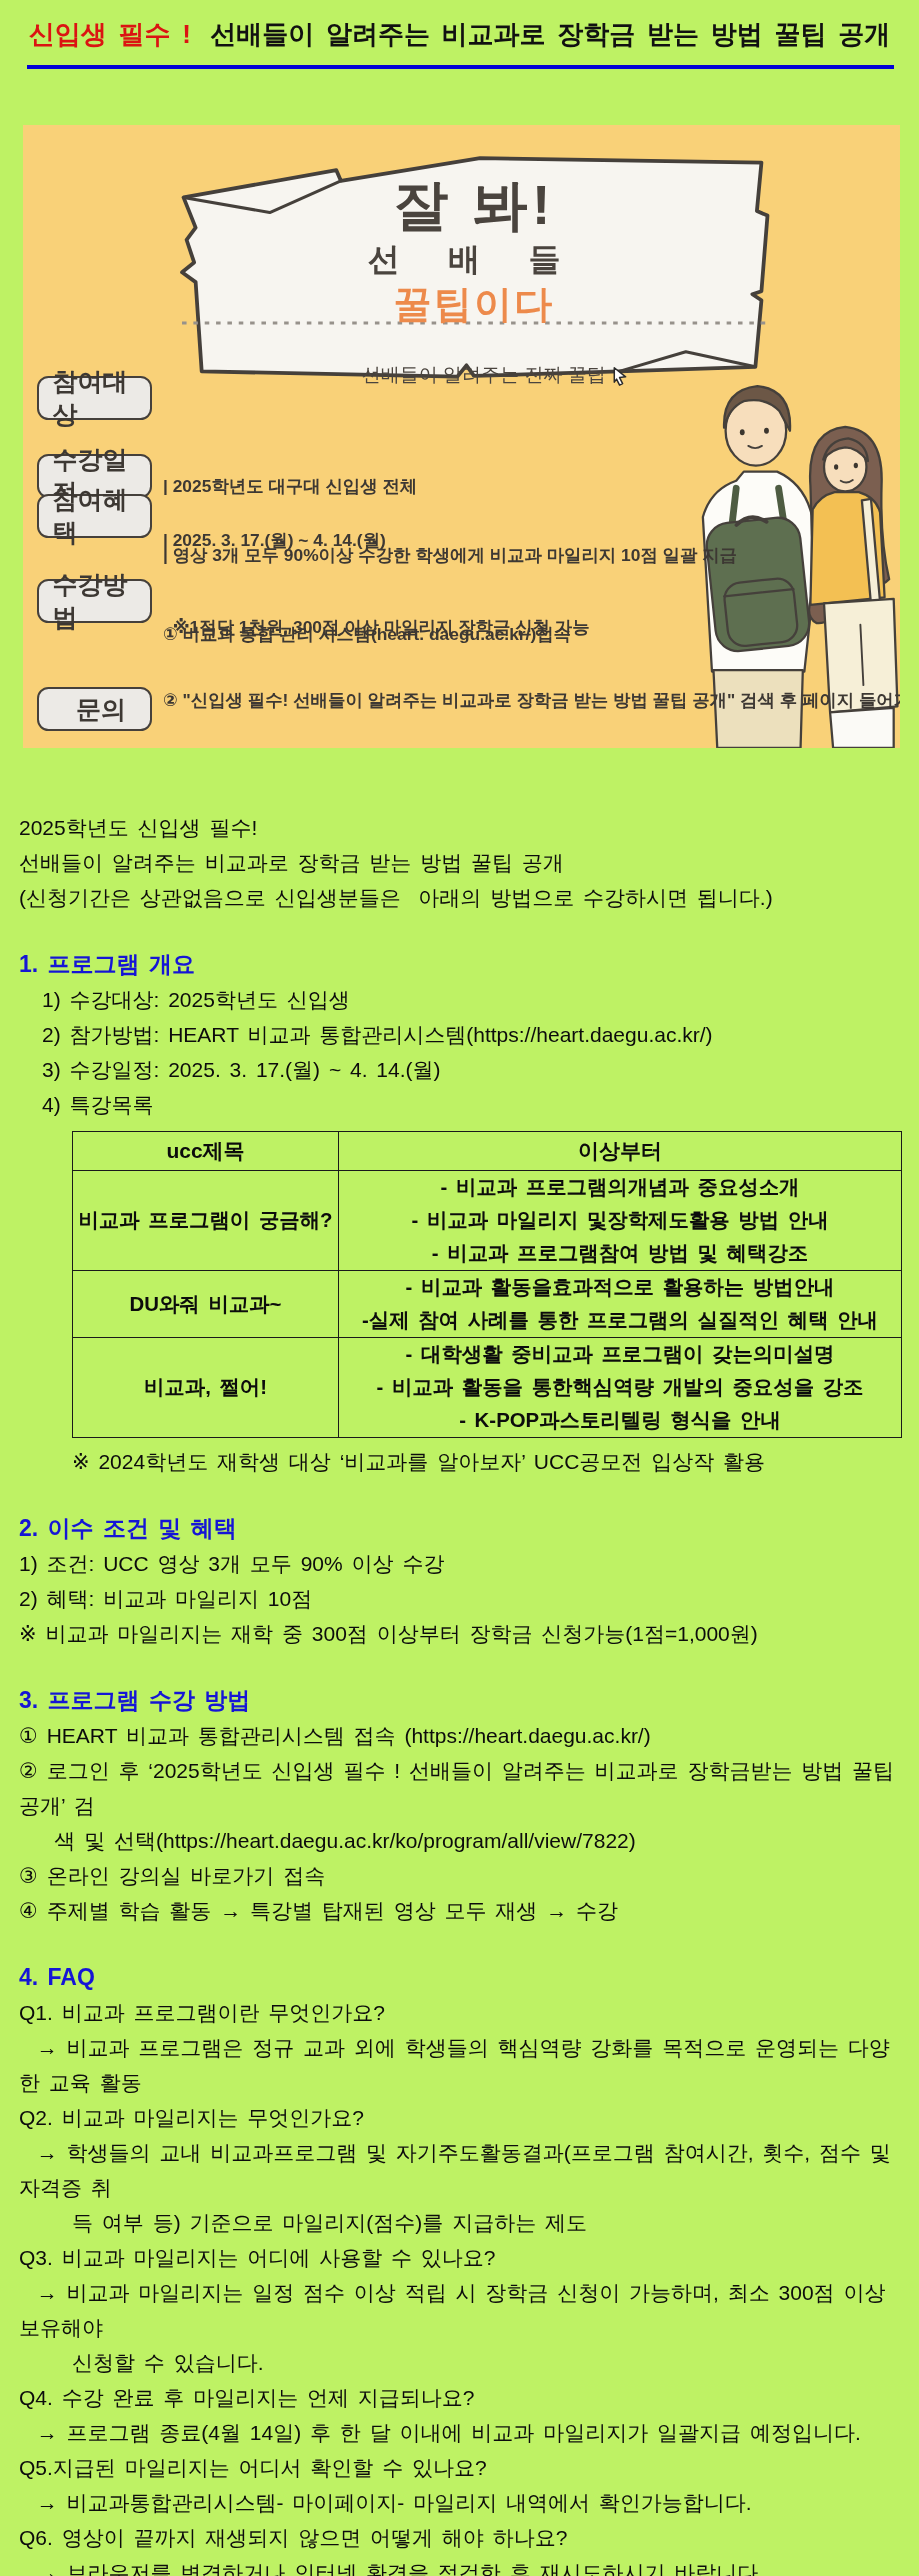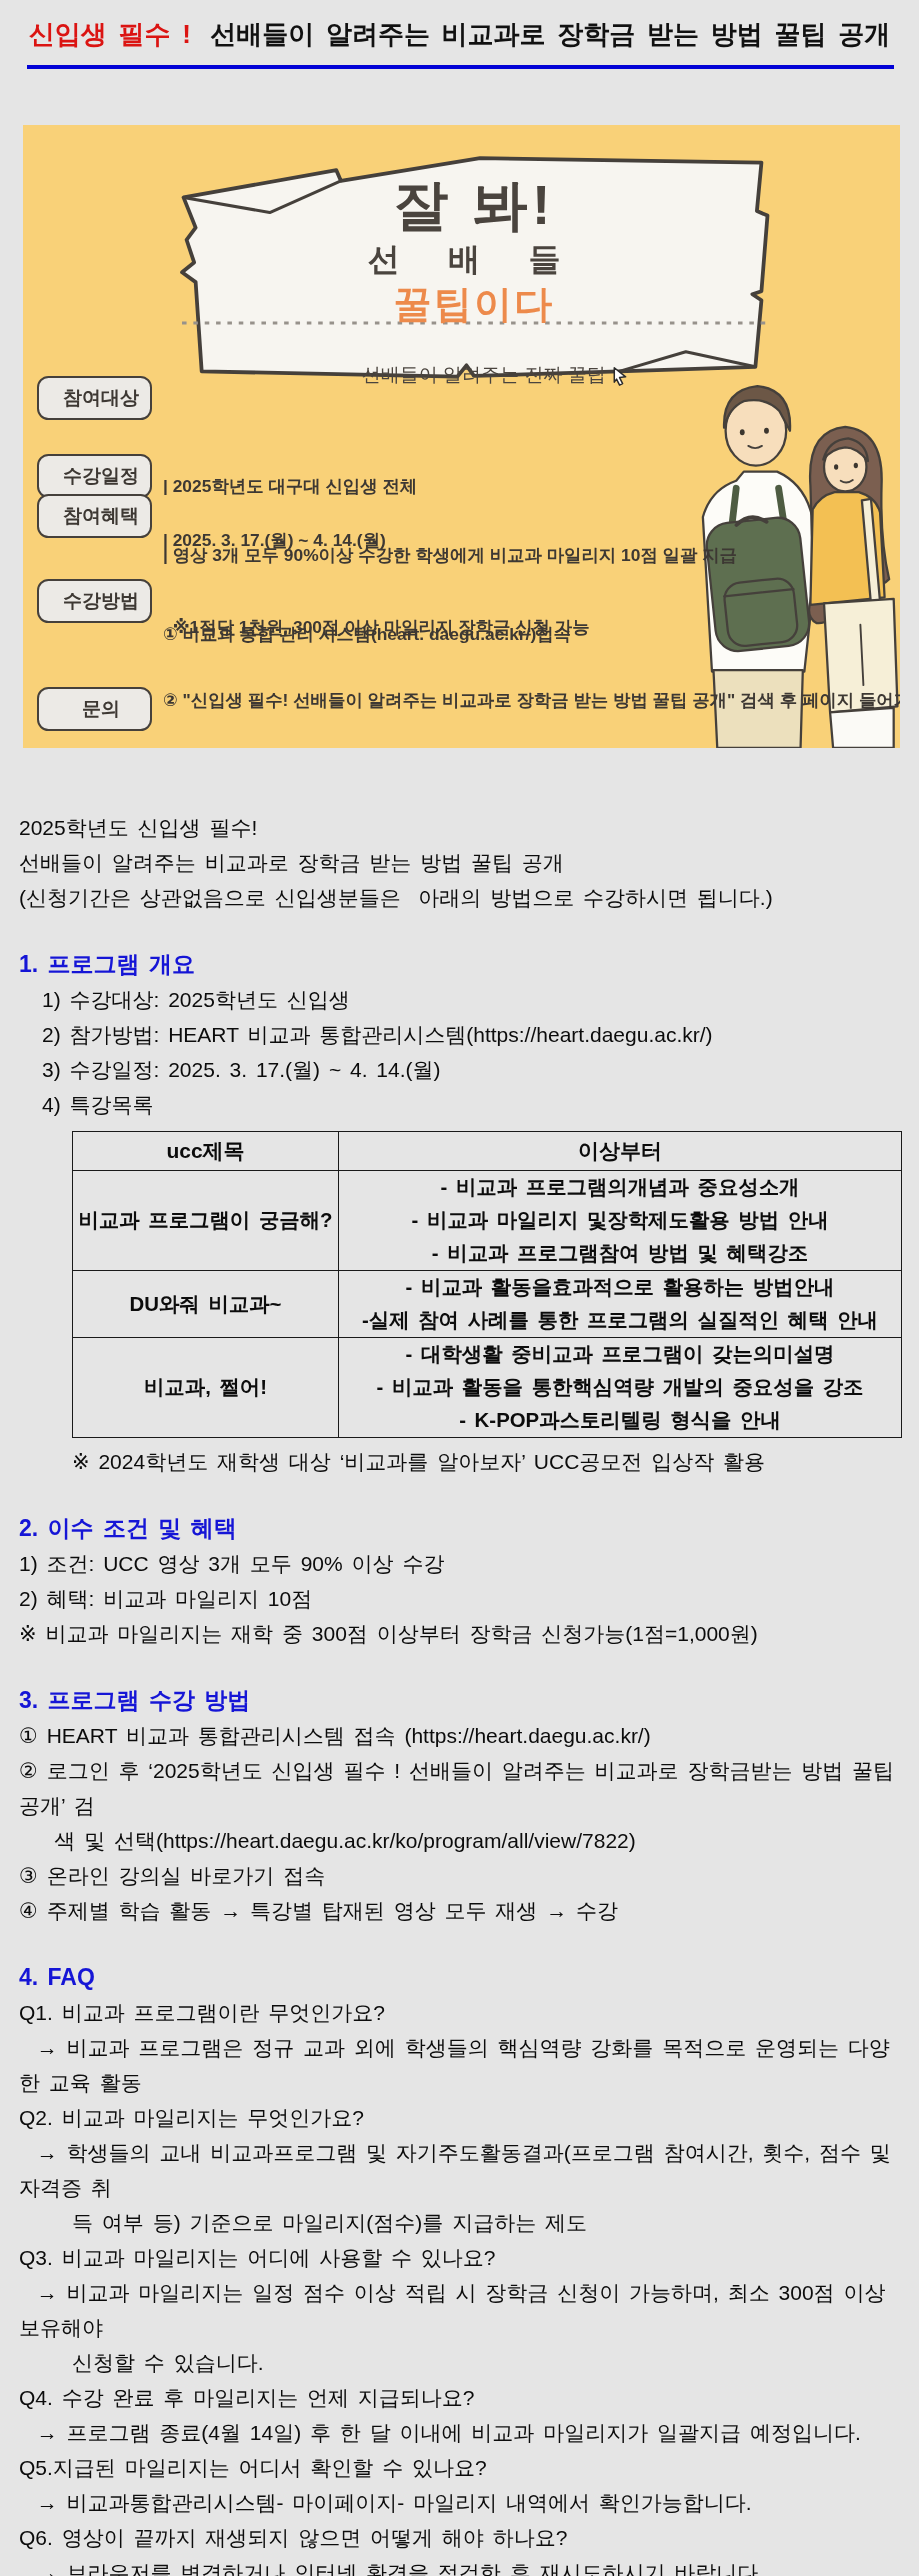--- a/index.html
+++ b/index.html
@@ -1,38 +1,38 @@
 <!DOCTYPE html>
 <html style="font-size:12px"><head>
 <meta charset="utf-8">
 <style>
   html,body{margin:0;padding:0;background:#ffffff;}
   body{font-family:"Liberation Sans","DejaVu Sans",sans-serif;}
-  .page{position:relative;width:919px;height:2576px;background:#e5e5e5;overflow:hidden;}
+  .page{position:relative;width:919px;height:2576px;background:#bef264;overflow:hidden;}
 
   
   .hdr{position:absolute;left:0;top:16.7px;width:919px;text-align:center;font-size:26px;font-weight:bold;letter-spacing:0px;word-spacing:4.5px;white-space:nowrap;}
   .hdr .red{color:#db1412;}
   .hdr .blk{color:#111111;margin-left:7.6px;}
   .hdr-rule{position:absolute;left:26.5px;top:65px;width:867px;height:3.8px;background:#0202d6;}
 
   
   .banner{position:absolute;left:23px;top:125px;width:877px;height:623px;background:#f9d178;overflow:hidden;}
   .paper-wrap{position:absolute;left:133px;top:24px;width:636px;height:236px;z-index:2;}
   .paper-svg{position:absolute;left:0;top:0;}
   .poster-text{position:absolute;left:0;width:636px;text-align:center;color:#4a443e;z-index:3;white-space:pre;}
   .poster-big1{top:19.7px;font-size:55px;font-weight:800;letter-spacing:4.5px;}
   .poster-big2{top:89px;font-size:32px;font-weight:800;letter-spacing:19.7px;}
   .poster-big3{top:130px;font-size:38px;font-weight:900;color:#ed8a4b;letter-spacing:2.3px;}
   .poster-sub{top:191px;font-size:19px;font-weight:400;}
   .poster-sub b{font-weight:400;}
   .cursor-svg{display:inline-block;vertical-align:-6px;margin-left:6px;}
 
   .lbl{position:absolute;left:13.6px;width:115px;height:44px;background:#eceae6;border:2.3px solid #45403b;border-radius:11.4px;box-sizing:border-box;
-       display:flex;align-items:center;justify-content:center;font-size:19px;font-weight:800;color:#3d3833;z-index:3;padding-left:14px;}
+       display:flex;align-items:center;justify-content:center;font-size:25px;font-weight:800;color:#3d3833;z-index:3;padding-left:14px;}
   .binfo{position:absolute;left:140px;color:#3d3833;font-weight:800;font-size:17.4px;z-index:3;white-space:pre;}
   .binfo .bl{display:block;}
 
   .illu{position:absolute;left:666px;top:227px;z-index:1;}
 
   
   .doc{position:absolute;left:19px;top:810px;width:882px;color:#0c0c0c;font-size:21px;word-spacing:3px;}
   .line{display:block;min-height:35px;line-height:35px;white-space:pre-wrap;}
   .heading{color:#1515d6;font-weight:bold;font-size:23px;}
   .h-gap{margin-top:32px;}

